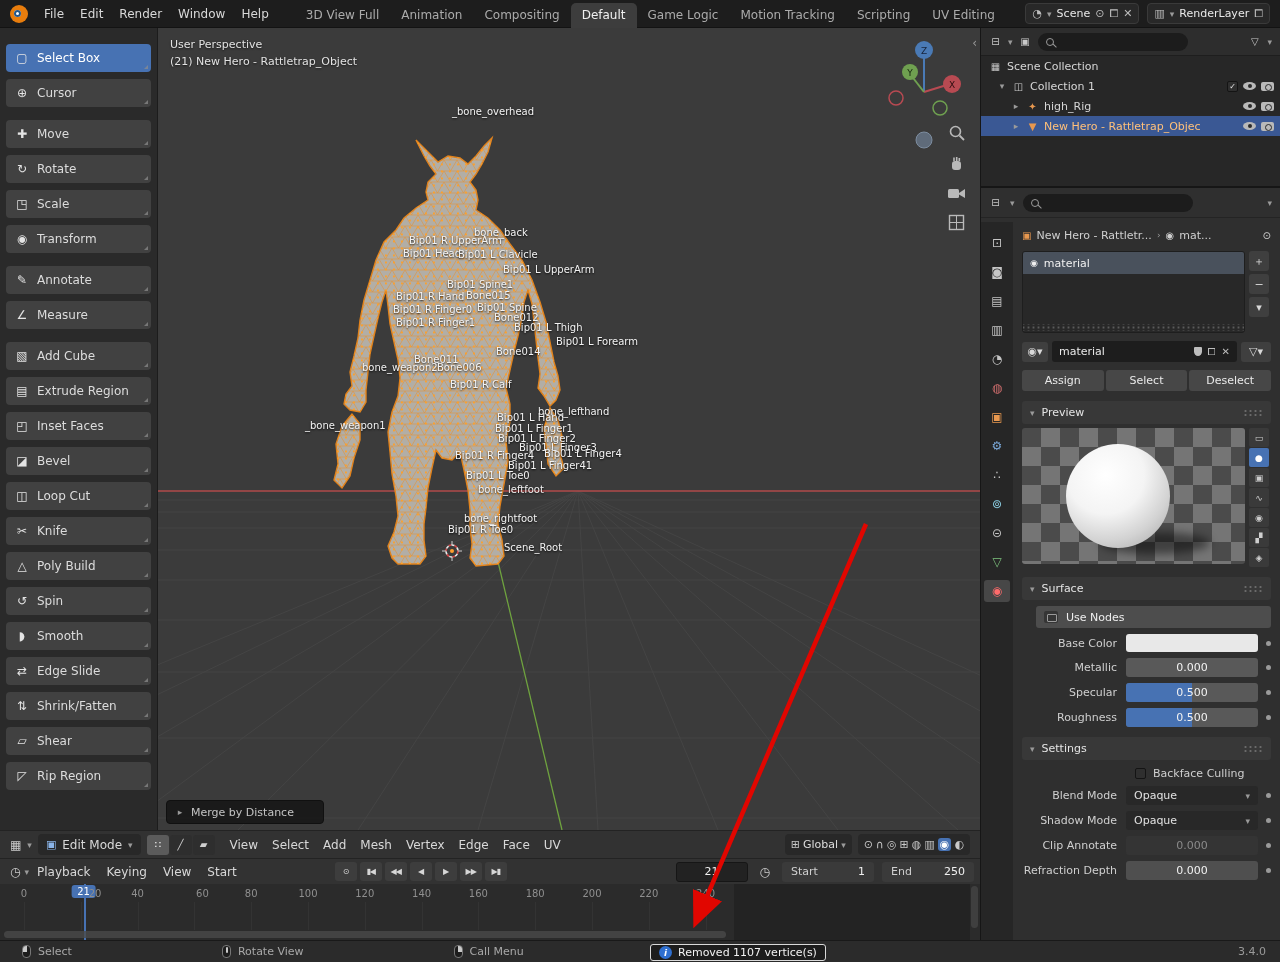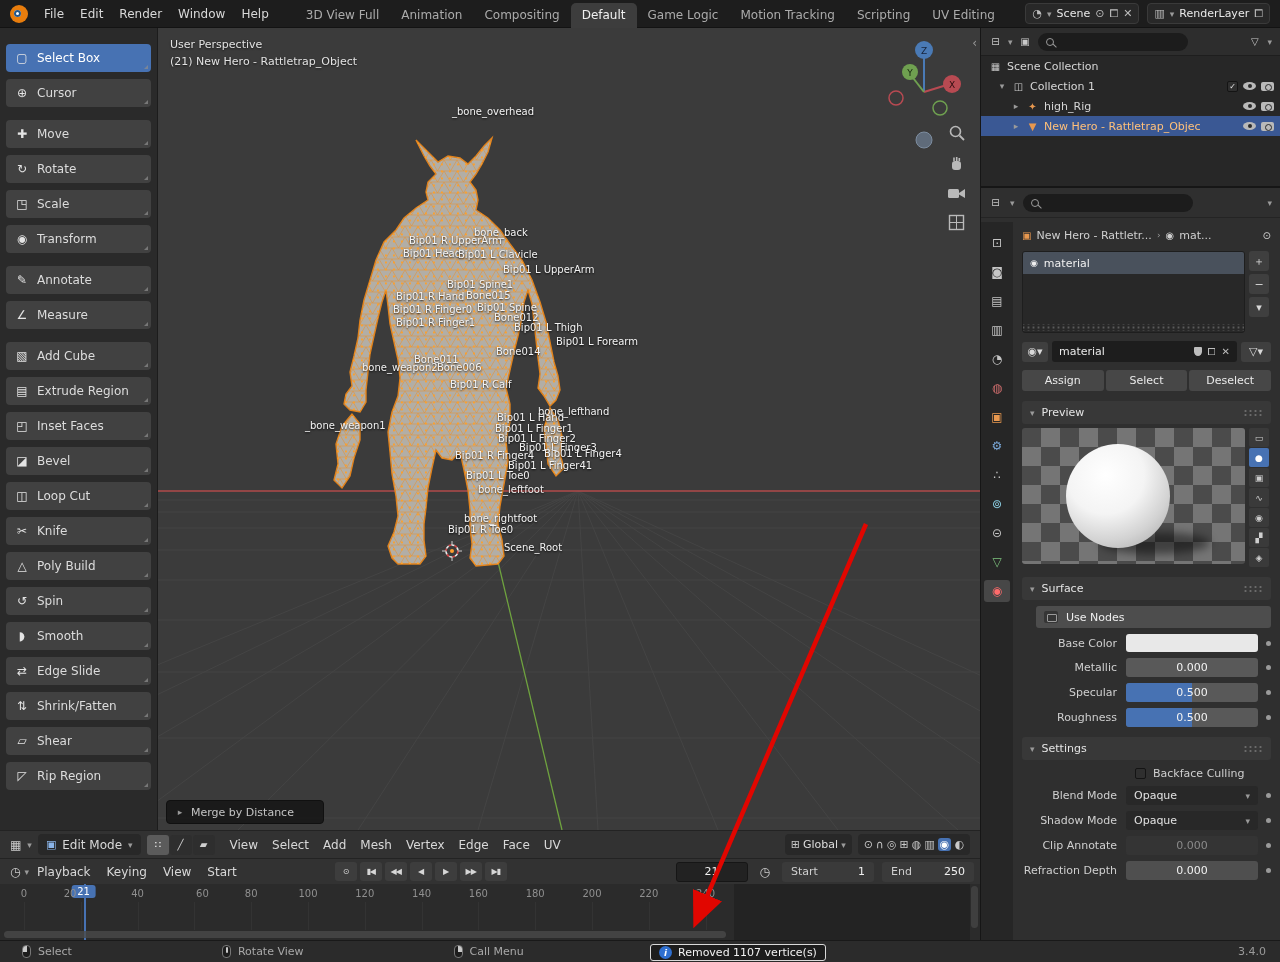--- a/index.html
+++ b/index.html
@@ -516,21 +516,21 @@
   <div class="tl-body" id="ruler-ticks">
     <div class="range-after"></div>
     <div class="playhead" id="playhead" style="left: 83.64px;">
       <div class="playhead-line"></div>
       <div class="playhead-cap">21</div>
     </div>
     <div class="tl-hscroll"></div>
     <div class="tl-vscroll"></div>
   <span class="tick-num" style="left: 24px;">0</span>
       <div class="tick-line" style="left: 24px;"></div>
-      <span class="tick-num" style="left: 70px;">20</span>
+      <span class="tick-num" style="left: 95px;">20</span>
       <div class="tick-line" style="left: 80.8px;"></div>
       <span class="tick-num" style="left: 137.6px;">40</span>
       <div class="tick-line" style="left: 137.6px;"></div>
       <span class="tick-num" style="left: 194.4px; margin-left: 8px;">60</span>
       <div class="tick-line" style="left: 194.4px;"></div>
       <span class="tick-num" style="left: 251.2px;">80</span>
       <div class="tick-line" style="left: 251.2px;"></div>
       <span class="tick-num" style="left: 308px;">100</span>
       <div class="tick-line" style="left: 308px;"></div>
       <span class="tick-num" style="left: 364.8px;">120</span>

